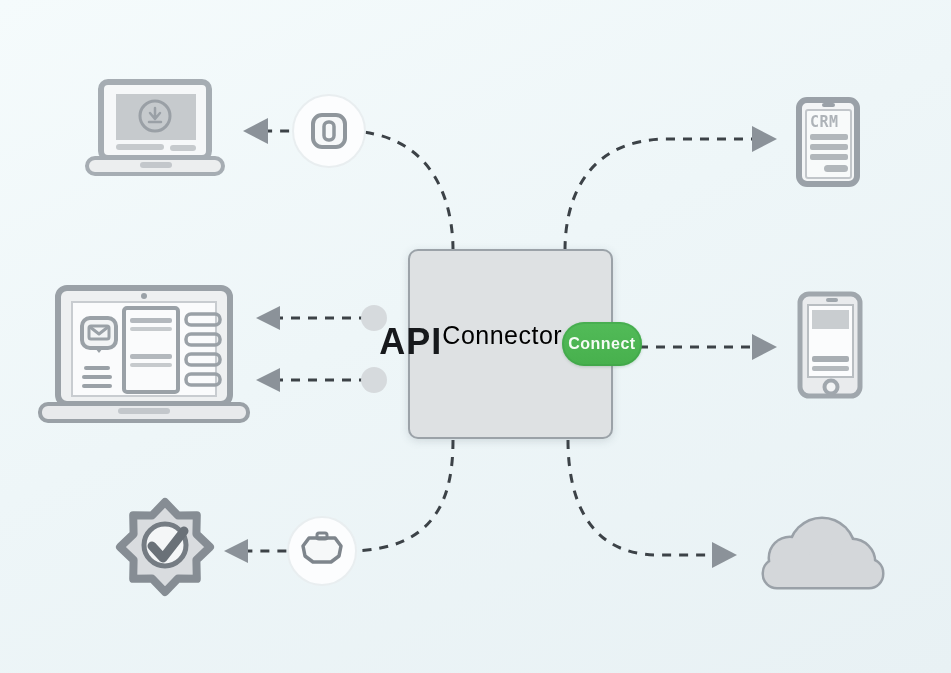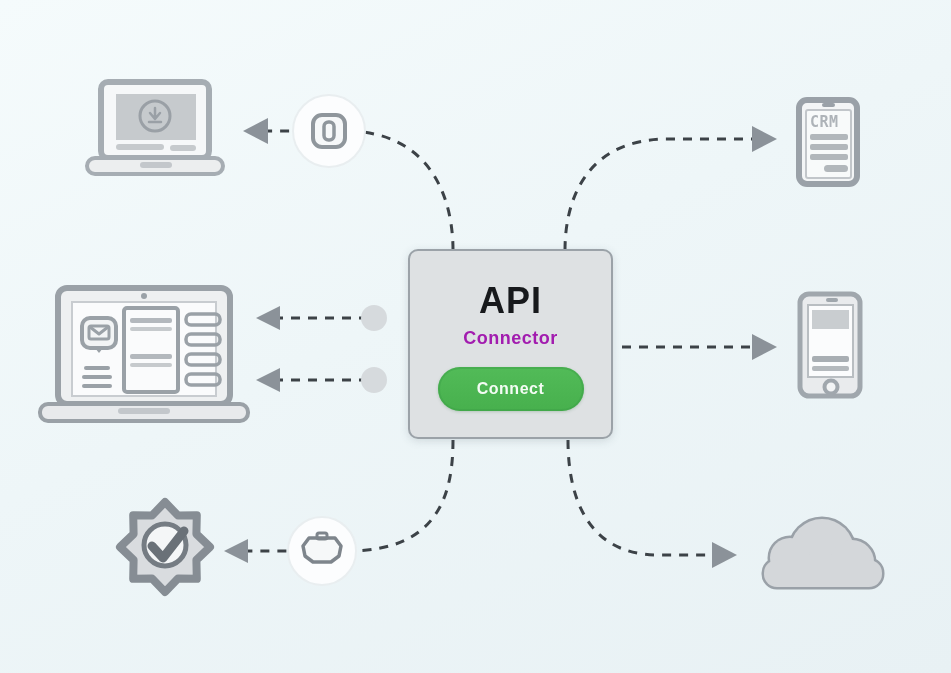--- a/index.html
+++ b/index.html
@@ -8,29 +8,29 @@
     font-family:"Liberation Sans","DejaVu Sans",sans-serif;
     background:linear-gradient(155deg,#f5fbfc 0%,#eef6f8 45%,#e8f1f4 100%);
   }
   .canvas{position:relative;width:951px;height:673px;}
   svg.diagram{position:absolute;left:0;top:0;}
 
   .api-box{
     position:absolute;left:408px;top:249px;width:205px;height:190px;
     background:#dee1e3;border:2px solid #9ba2a8;border-radius:10px;
     box-shadow:0 2px 8px rgba(80,95,105,.18);
-    display:flex;flex-direction:column;align-items:center;justify-content:center;
+    display:flex;flex-direction:row;align-items:center;justify-content:center;
     box-sizing:border-box;
   }
   .api-title{
     font-size:36px;font-weight:bold;color:#17191c;letter-spacing:1px;
     margin:2px 0 6px 0;
   }
   .api-subtitle{
-    font-size:18px;font-weight:bold;color:#a21caf;letter-spacing:.5px;
+    font-size:25px;font-weight:normal;color:#000000;letter-spacing:.5px;
     margin:0 0 18px 0;
   }
   .connect-btn{
     width:146px;height:44px;border:none;border-radius:22px;
     background:linear-gradient(#52bb58,#47b04d);
     box-shadow:inset 0 0 0 2px rgba(60,160,70,.45), 0 1px 3px rgba(60,120,70,.25);
     color:#f4fcf4;font-size:16px;font-weight:bold;letter-spacing:.5px;
     font-family:"Liberation Sans","DejaVu Sans",sans-serif;
     cursor:pointer;
   }

